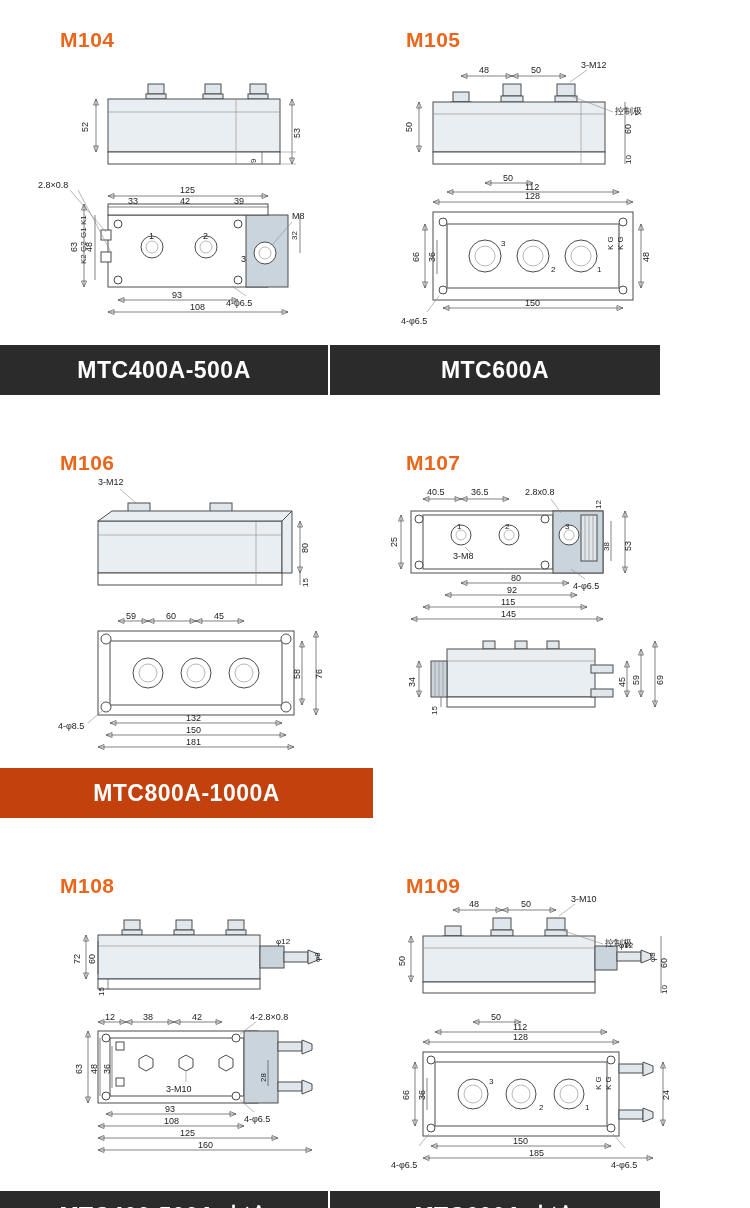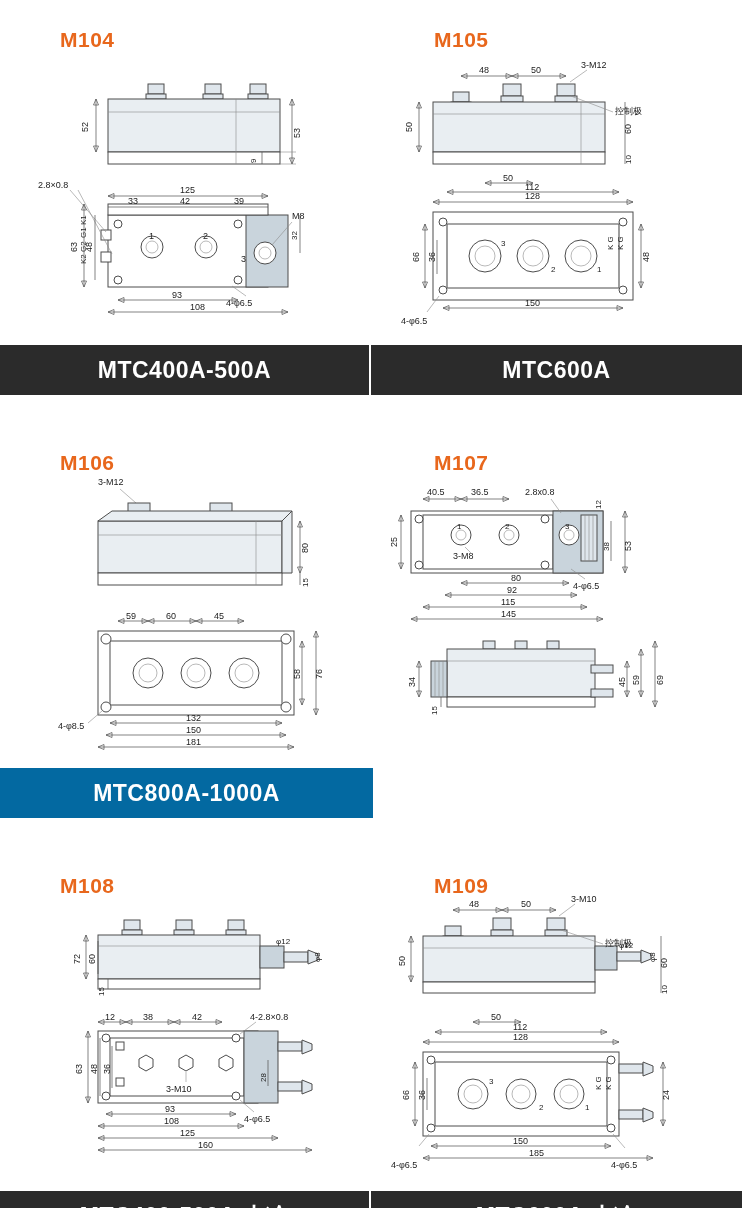--- a/index.html
+++ b/index.html
@@ -23,36 +23,36 @@
   .panel-inner{position:relative;height:345px;}
 
   .code{
     position:absolute;
     left:60px;top:28px;
     font-size:21px;
     font-weight:bold;
     color:#E8671C;
     letter-spacing:.5px;
   }
-  .panel.right .code{left:59px;}
+  .panel.right .code{left:31px;}
 
   
-  .bar{display:flex;width:742px;height:50px;}
+  .bar{display:flex;width:660px;height:50px;}
   .bar .cell{
     width:375px;
     display:flex;align-items:center;justify-content:center;
     color:#fff;
     font-size:23px;
     font-weight:bold;
     letter-spacing:.5px;
     box-sizing:border-box;
   }
   .bar.dark .cell{background:#2b2b2b;}
   .bar.dark .cell.first{border-right:2px solid #ffffff;}
-  .bar.blue .cell{background:#0369a1;}
+  .bar.blue .cell{background:#c2410c;}
   .bar.blue .cell.first{border-right:2px solid #ffffff;}
 
   .gap{height:28px;background:#fff;width:750px;}
 
   
   .dwg{position:absolute;inset:0;}
   svg{display:block;}
   .dim{stroke:#4d4d4d;stroke-width:.7;fill:none;}
   .thin{stroke:#8a8a8a;stroke-width:.6;fill:none;}
   .fillg{fill:#e9eef2;stroke:#4d4d4d;stroke-width:1;}

